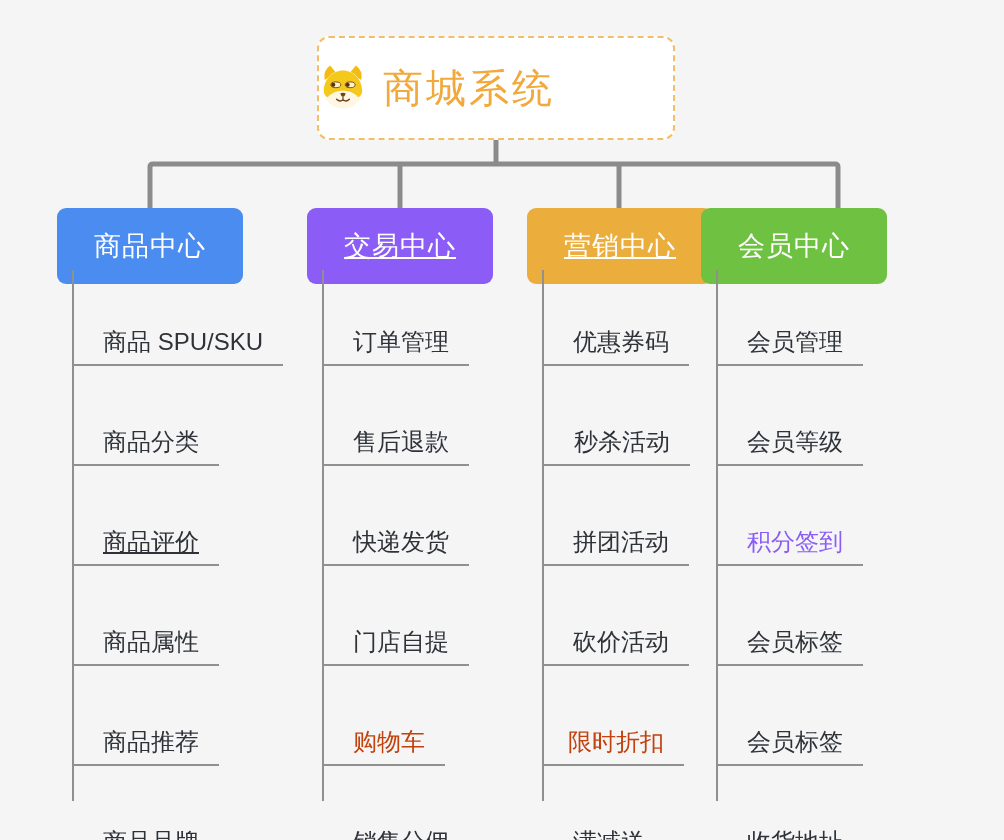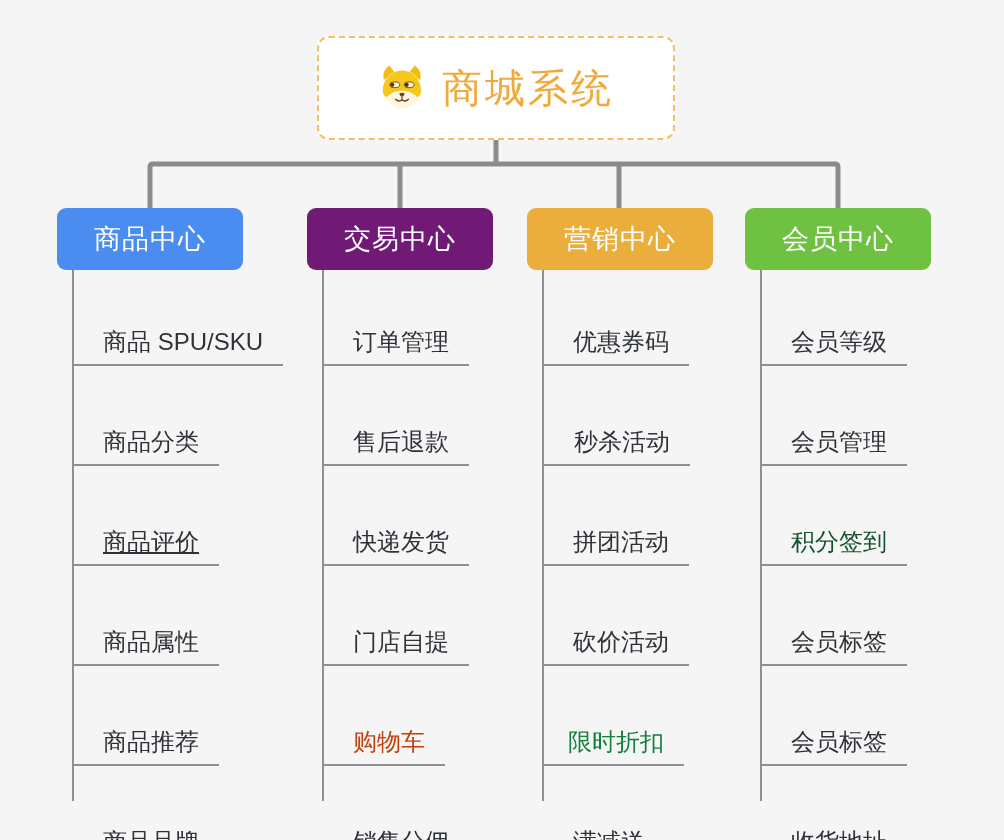--- a/index.html
+++ b/index.html
@@ -14,34 +14,34 @@
   
   .connector-svg{position:absolute;left:0;top:0;width:1004px;height:840px;pointer-events:none;}
 
   
   .root-node{
     position:absolute;left:317px;top:36px;width:358px;height:104px;
     background:#FFFFFF;
     border:2px dashed #F2BE67;
     border-radius:12px;
     box-sizing:border-box;
-    display:flex;align-items:center;justify-content:center;gap:16px;
+    display:flex;align-items:center;gap:16px;
     z-index:2;
   }
   .root-title{
     font-size:40px;line-height:1;letter-spacing:3px;
     font-weight:400;
   }
   .doge{width:48px;height:48px;flex:0 0 auto;}
 
   
   .branch{position:absolute;top:208px;width:250px;}
   .branch-header{
     position:relative;
-    width:186px;height:62px;border-radius:9px;
+    width:186px;height:76px;border-radius:9px;
     display:flex;align-items:center;justify-content:center;
     color:#FFFFFF;font-size:27px;letter-spacing:1px;
     cursor:default;
   }
   .branch-line{
     position:absolute;left:15px;top:62px;
     width:2px;height:531px;
   }
   .leaves{position:absolute;left:15px;top:58px;}
   .leaf{
@@ -96,56 +96,56 @@
         <div class="leaves">
           <div class="leaf" style="border-bottom-color: rgb(144, 144, 144); color: rgb(47, 51, 56);">商品 SPU/SKU</div>
           <div class="leaf" style="border-bottom-color: rgb(144, 144, 144); color: rgb(47, 51, 56); text-align: right;">商品分类</div>
           <div class="leaf" style="border-bottom-color: rgb(144, 144, 144); color: rgb(47, 51, 56); text-decoration: underline;">商品评价</div>
           <div class="leaf" style="border-bottom-color: rgb(144, 144, 144); color: rgb(47, 51, 56);">商品属性</div>
           <div class="leaf" style="border-bottom-color: rgb(144, 144, 144); color: rgb(47, 51, 56);">商品推荐</div>
           <div class="leaf" style="border-bottom-color: rgb(144, 144, 144); color: rgb(47, 51, 56);">商品品牌</div>
         </div>
       </div>
       <div class="branch" style="left: 307px;">
-        <div class="branch-header" style="background: #701a75;">
+        <div class="branch-header" style="background: #8b5cf6; text-decoration: underline;">
           <span>交易中心</span>
         </div>
         <div class="branch-line" style="background: rgb(144, 144, 144);"></div>
         <div class="leaves">
           <div class="leaf" style="border-bottom-color: rgb(144, 144, 144); color: rgb(47, 51, 56);">订单管理</div>
           <div class="leaf" style="border-bottom-color: rgb(144, 144, 144); color: rgb(47, 51, 56);">售后退款</div>
           <div class="leaf" style="border-bottom-color: rgb(144, 144, 144); color: rgb(47, 51, 56);">快递发货</div>
           <div class="leaf" style="border-bottom-color: rgb(144, 144, 144); color: rgb(47, 51, 56);">门店自提</div>
           <div class="leaf" style="border-bottom-color: rgb(144, 144, 144); color: #c2410c;">购物车</div>
           <div class="leaf" style="border-bottom-color: rgb(144, 144, 144); color: rgb(47, 51, 56);">销售分佣</div>
         </div>
       </div>
       <div class="branch" style="left: 527px;">
-        <div class="branch-header" style="background: rgb(235, 173, 60);">
+        <div class="branch-header" style="background: rgb(235, 173, 60); text-decoration: underline;">
           <span>营销中心</span>
         </div>
         <div class="branch-line" style="background: rgb(144, 144, 144);"></div>
         <div class="leaves">
           <div class="leaf" style="border-bottom-color: rgb(144, 144, 144); color: rgb(47, 51, 56);">优惠券码</div>
           <div class="leaf" style="border-bottom-color: rgb(144, 144, 144); color: rgb(47, 51, 56); padding-left: 32px;">秒杀活动</div>
           <div class="leaf" style="border-bottom-color: rgb(144, 144, 144); color: rgb(47, 51, 56);">拼团活动</div>
           <div class="leaf" style="border-bottom-color: rgb(144, 144, 144); color: rgb(47, 51, 56);">砍价活动</div>
-          <div class="leaf" style="border-bottom-color: rgb(144, 144, 144); color: #15803d; padding-left: 26px;">限时折扣</div>
+          <div class="leaf" style="border-bottom-color: rgb(144, 144, 144); color: #c2410c; padding-left: 26px;">限时折扣</div>
           <div class="leaf" style="border-bottom-color: rgb(144, 144, 144); color: rgb(47, 51, 56);">满减送</div>
         </div>
       </div>
-      <div class="branch" style="left: 745px;">
+      <div class="branch" style="left: 701px;">
         <div class="branch-header" style="background: rgb(111, 193, 66);">
           <span>会员中心</span>
         </div>
         <div class="branch-line" style="background: rgb(144, 144, 144);"></div>
         <div class="leaves">
+          <div class="leaf" style="border-bottom-color: rgb(144, 144, 144); color: rgb(47, 51, 56);">会员管理</div>
           <div class="leaf" style="border-bottom-color: rgb(144, 144, 144); color: rgb(47, 51, 56);">会员等级</div>
-          <div class="leaf" style="border-bottom-color: rgb(144, 144, 144); color: rgb(47, 51, 56);">会员管理</div>
-          <div class="leaf" style="border-bottom-color: rgb(144, 144, 144); color: #14532d;">积分签到</div>
+          <div class="leaf" style="border-bottom-color: rgb(144, 144, 144); color: #8b5cf6;">积分签到</div>
           <div class="leaf" style="border-bottom-color: rgb(144, 144, 144); color: rgb(47, 51, 56);">会员标签</div>
           <div class="leaf" style="border-bottom-color: rgb(144, 144, 144); color: rgb(47, 51, 56);">会员标签</div>
           <div class="leaf" style="border-bottom-color: rgb(144, 144, 144); color: rgb(47, 51, 56);">收货地址</div>
         </div>
       </div>
     </div>
 
 </div>
 
 </body></html>

